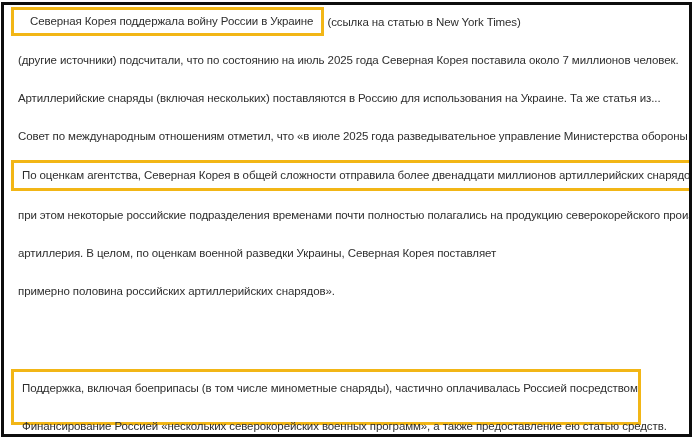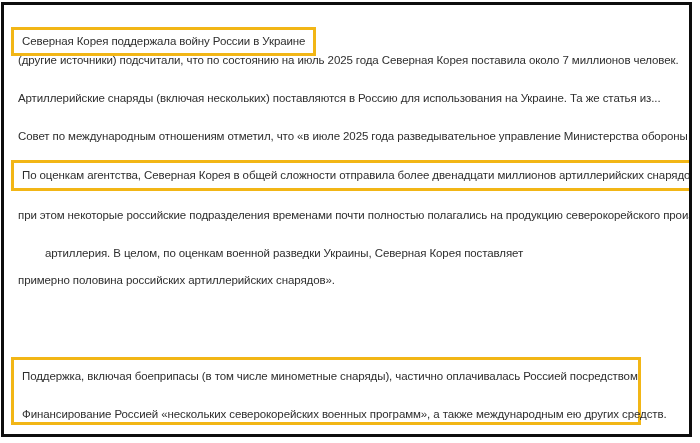--- a/index.html
+++ b/index.html
@@ -24,64 +24,64 @@
     font-size:11.5px;
     line-height:14px;
     letter-spacing:-0.1px;
     color:var(--txt);
     white-space:nowrap;
   }
   .line-1{left:7px;top:2px;display:flex;align-items:center;}
   .hl-box{
     display:inline-block;
     border:3px solid var(--hl);
-    padding:4px 8px 5px 8px;
+    padding:4px 8px 5px 16px;
     background:transparent;
-    margin-top:20px;
   }
   .line-1 .after-box{margin-left:3px;}
   .top-48{top:48px;}
   .top-86{top:86px;}
   .top-124{top:124px;}
   .top-203{top:203px;}
-  .top-241{top:241px;margin-left:27px;}
-  .top-279{top:268px;}
+  .top-241{top:241px;}
+  .top-279{top:279px;}
   .indent-line{top:318px;left:48px;}
   .hl-box-mid{
     position:absolute;left:7px;top:155px;
     border:3px solid var(--hl);
     padding:5px 9px 6px 8px;
     width:fit-content;
   }
   .hl-box-mid .line-inner,
   .hl-box .line-inner{
     font-size:11.5px;line-height:14px;letter-spacing:-0.1px;color:var(--txt);white-space:nowrap;
   }
   .hl-box-bottom{
-    position:absolute;left:7px;top:352px;
-    width:630px;height:68px;
+    position:absolute;left:7px;top:364px;
+    width:630px;height:56px;
     border:3px solid var(--hl);
   }
   .hl-box-bottom .bline{
     position:absolute;left:8px;
     font-size:11.5px;line-height:14px;letter-spacing:-0.1px;color:var(--txt);white-space:nowrap;
   }
   .bline-1{top:9px;}
   .bline-2{top:47px;}
 </style>
 </head>
 <body>
 
 <div class="stage">
   <div class="frame">
 
     <div class="line line-1">
       <span class="hl-box">
         <span class="line-inner">Северная Корея поддержала войну России в Украине</span>
       </span>
+      <span class="after-box">(ссылка на статью в New York Times)</span>
     </div>
 
     <div class="line top-48">(другие источники) подсчитали, что по состоянию на июль 2025 года Северная Корея поставила около 7 миллионов человек.</div>
 
     <div class="line top-86">Артиллерийские снаряды (включая нескольких) поставляются в Россию для использования на Украине. Та же статья из...</div>
 
     <div class="line top-124">Совет по международным отношениям отметил, что «в июле 2025 года разведывательное управление Министерства обороны Южной Кореи</div>
 
     <div class="hl-box-mid">
       <div class="line-inner">По оценкам агентства, Северная Корея в общей сложности отправила более двенадцати миллионов артиллерийских снарядов.</div>
@@ -89,17 +89,17 @@
 
     <div class="line top-203">при этом некоторые российские подразделения временами почти полностью полагались на продукцию северокорейского производства.</div>
 
     <div class="line top-241">артиллерия. В целом, по оценкам военной разведки Украины, Северная Корея поставляет</div>
 
     <div class="line top-279">примерно половина российских артиллерийских снарядов».</div>
 
 
     <div class="hl-box-bottom">
       <div class="bline bline-1">Поддержка, включая боеприпасы (в том числе минометные снаряды), частично оплачивалась Россией посредством</div>
-      <div class="bline bline-2">Финансирование Россией «нескольких северокорейских военных программ», а также международным ею других средств.</div>
+      <div class="bline bline-2">Финансирование Россией «нескольких северокорейских военных программ», а также предоставление ею статью средств.</div>
     </div>
 
   </div>
 </div>
 
 </body></html>

